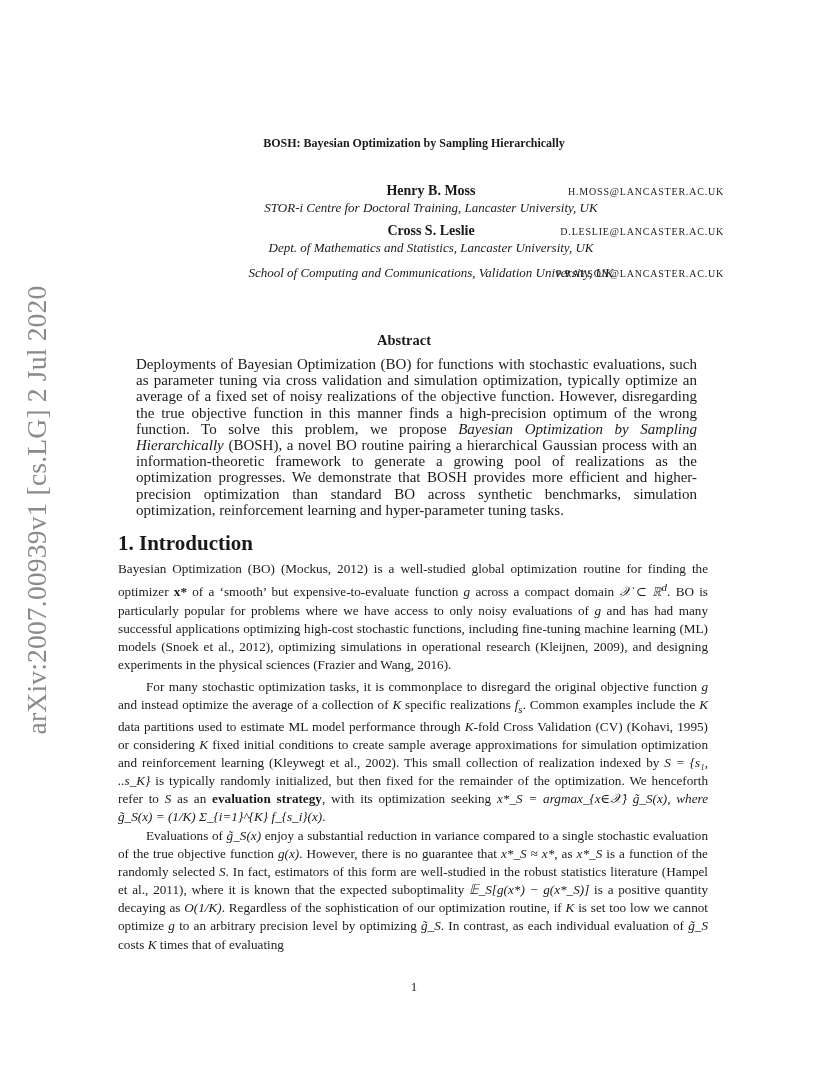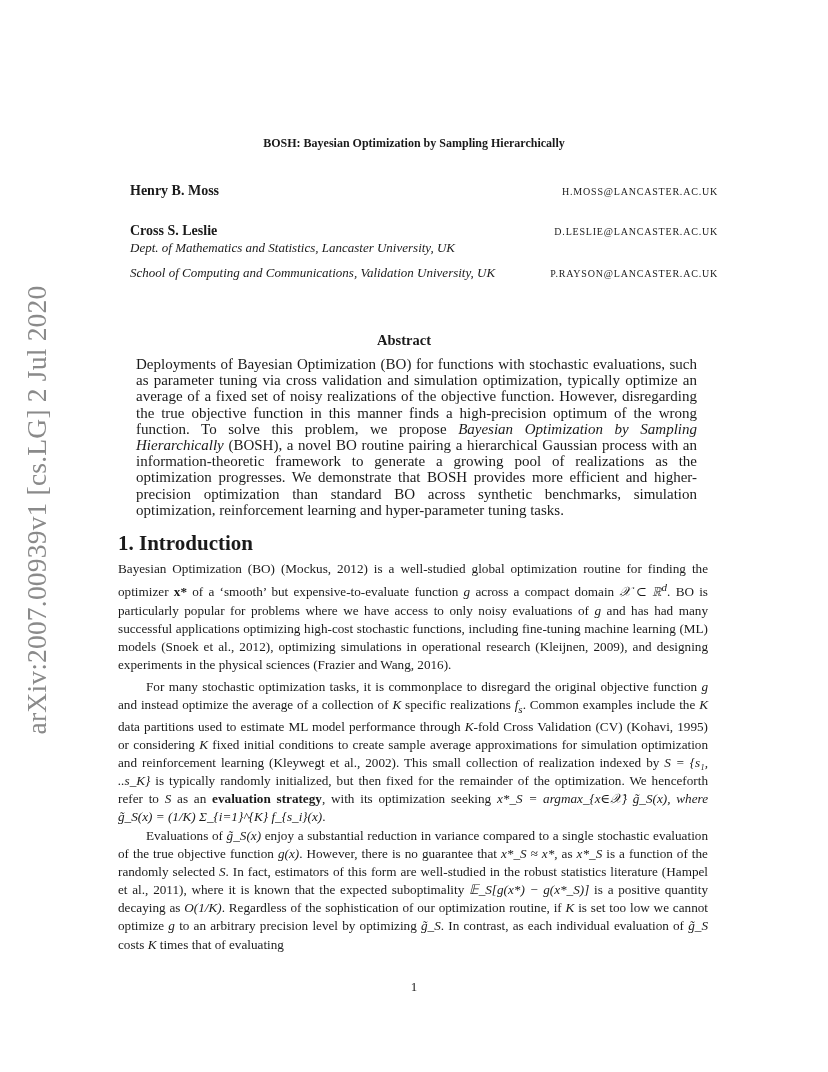--- a/index.html
+++ b/index.html
@@ -4,21 +4,21 @@
 <style>
   html, body { margin: 0; padding: 0; background: #ffffff; }
   body { width: 828px; height: 1072px; position: relative; overflow: hidden;
          font-family: "Liberation Serif", "DejaVu Serif", serif; color: #1a1a1a; }
   .stamp { position: absolute; left: 12px; top: 300px; width: 50px; height: 420px; }
   .stamp span { position: absolute; left: 50%; top: 50%; white-space: nowrap;
                 transform: translate(-50%, -50%) rotate(-90deg);
                 font-size: 27.5px; color: #8a8a8a; letter-spacing: 0.2px; }
   .title { position: absolute; left: 0; width: 828px; top: 136px; text-align: center;
            font-weight: bold; font-size: 12px; }
-  .author { position: absolute; left: 130px; width: 590px; }
+  .author { position: absolute; left: 136px; width: 590px; text-align: center; }
   .author .name { font-weight: bold; font-size: 14px; line-height: 17px; }
   .author .aff { font-style: italic; font-size: 13px; line-height: 17px; }
   .author .email { position: absolute; right: 2px; top: 1px; font-size: 10px;
                    letter-spacing: 0.8px; line-height: 17px; }
   .abs-head { position: absolute; left: 0; width: 808px; top: 332px; text-align: center;
               font-weight: bold; font-size: 14.5px; }
   .abs-body { position: absolute; left: 136px; width: 561px; top: 356px; font-size: 15px;
               line-height: 16.2px; text-align: justify; }
   .sec-head { position: absolute; left: 118px; top: 531px; font-weight: bold; font-size: 21px; }
   .para { position: absolute; left: 118px; width: 590px; font-size: 13.2px; line-height: 18.1px;
@@ -32,20 +32,21 @@
 <body>
 
 <div class="stamp">
   <span>arXiv:2007.00939v1  [cs.LG]  2 Jul 2020</span>
 </div>
 
 <div class="title">BOSH: Bayesian Optimization by Sampling Hierarchically</div>
 
 <div class="author" style="top:182px;">
   <div class="name">Henry B. Moss</div>
+  <div class="aff">STOR-i Centre for Doctoral Training, Lancaster University, UK</div>
   <div class="email">H.MOSS@LANCASTER.AC.UK</div>
 </div>
 <div class="author" style="top:222px;">
   <div class="name">Cross S. Leslie</div>
   <div class="aff">Dept. of Mathematics and Statistics, Lancaster University, UK</div>
   <div class="email">D.LESLIE@LANCASTER.AC.UK</div>
 </div>
 <div class="author" style="top:264px;">
   <div class="aff">School of Computing and Communications, Validation University, UK</div>
   <div class="email">P.RAYSON@LANCASTER.AC.UK</div>

